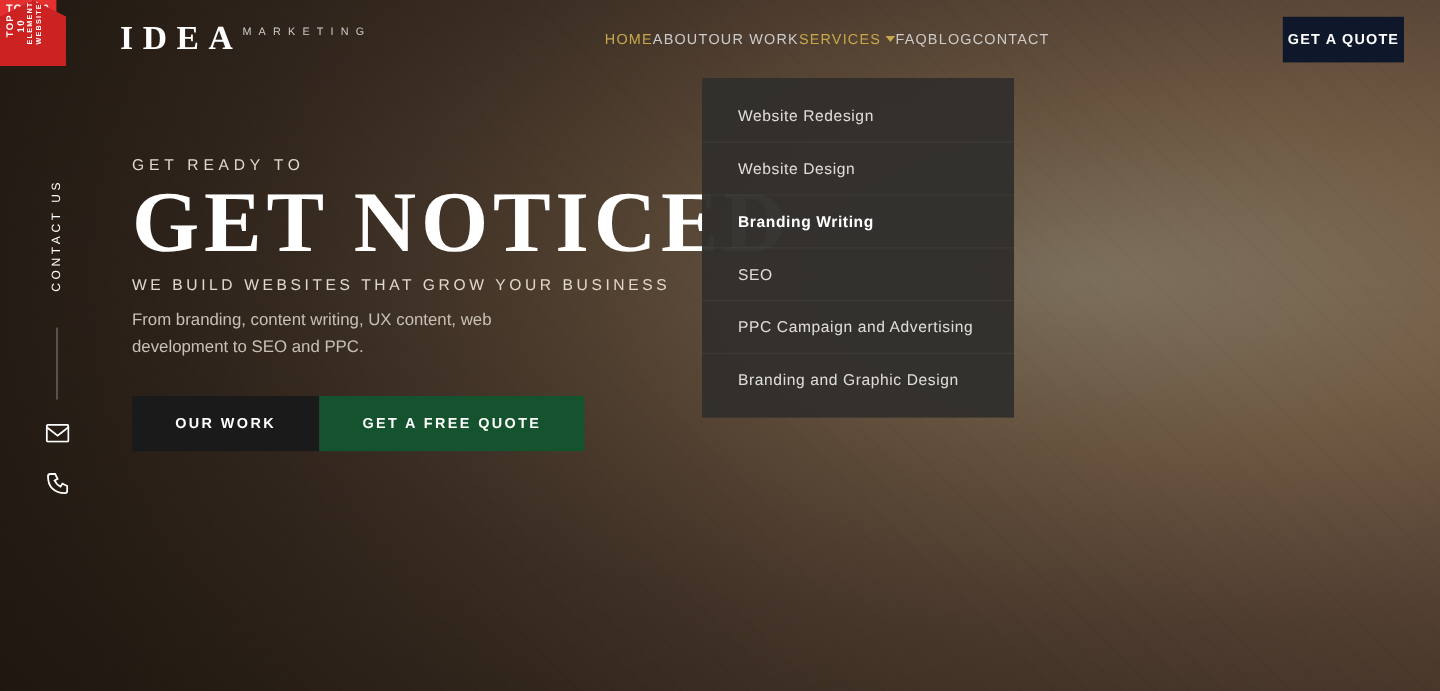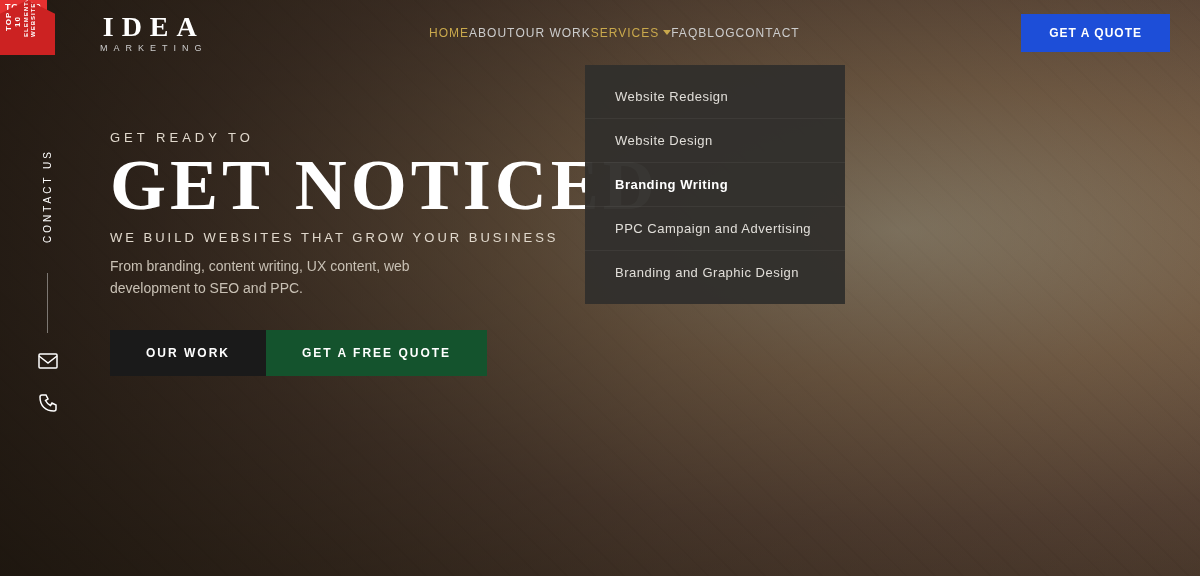--- a/index.html
+++ b/index.html
@@ -65,21 +65,21 @@
     }
 
     
     .navbar {
       position: absolute; top: 0; left: 0; right: 0; height: 65px;
       display: flex; align-items: center; justify-content: space-between;
       padding: 0 30px 0 100px;
       z-index: 30;
     }
     .logo {
-      display: flex; flex-direction: column; align-items: center;
+      display: flex; flex-direction: row; align-items: flex-start;
     }
     .logo-title {
       color: #fff; font-size: 28px; font-weight: 900; letter-spacing: 8px;
       font-family: Georgia, serif; line-height: 1;
     }
     .logo-sub {
       color: #ccc; font-size: 9px; letter-spacing: 6px; text-transform: uppercase;
       margin-top: 2px;
     }
     .nav-links {
@@ -95,22 +95,22 @@
       color: #c9a84c; font-size: 12px; letter-spacing: 1px; text-transform: uppercase;
       cursor: pointer;
     }
     .chevron-down {
       display: inline-block; width: 0; height: 0;
       border-left: 4px solid transparent;
       border-right: 4px solid transparent;
       border-top: 5px solid #c9a84c;
     }
     .btn-quote {
-      background: #1d4ed8; color: #fff;
-      padding: 12px 28px; font-size: 12px; font-weight: bold;
+      background: #0f172a; color: #fff;
+      padding: 12px 4px; font-size: 12px; font-weight: bold;
       letter-spacing: 1px; text-transform: uppercase;
       border: none; cursor: pointer;
     }
 
     
     .dropdown-menu {
       position: absolute; top: 65px; left: 585px;
       background: rgba(50,47,44,0.97);
       width: 260px;
       z-index: 100;
@@ -211,20 +211,21 @@
     <a class="nav-link">BLOG</a>
     <a class="nav-link">CONTACT</a>
   </div>
   <button class="btn-quote">GET A QUOTE</button>
 </nav>
 
 <div class="dropdown-menu">
   <div class="dropdown-item">Website Redesign</div>
   <div class="dropdown-item">Website Design</div>
   <div class="dropdown-item highlighted">Branding Writing</div>
+  <div class="dropdown-item">SEO</div>
   <div class="dropdown-item">PPC Campaign and Advertising</div>
   <div class="dropdown-item">Branding and Graphic Design</div>
 </div>
 
 <div class="hero-content">
   <div class="hero-sub">GET READY TO</div>
   <div class="hero-title">GET NOTICED</div>
   <div class="hero-tagline">WE BUILD WEBSITES THAT GROW YOUR BUSINESS</div>
   <div class="hero-desc">From branding, content writing, UX content, web development to SEO and PPC.</div>
   <div class="hero-buttons">

